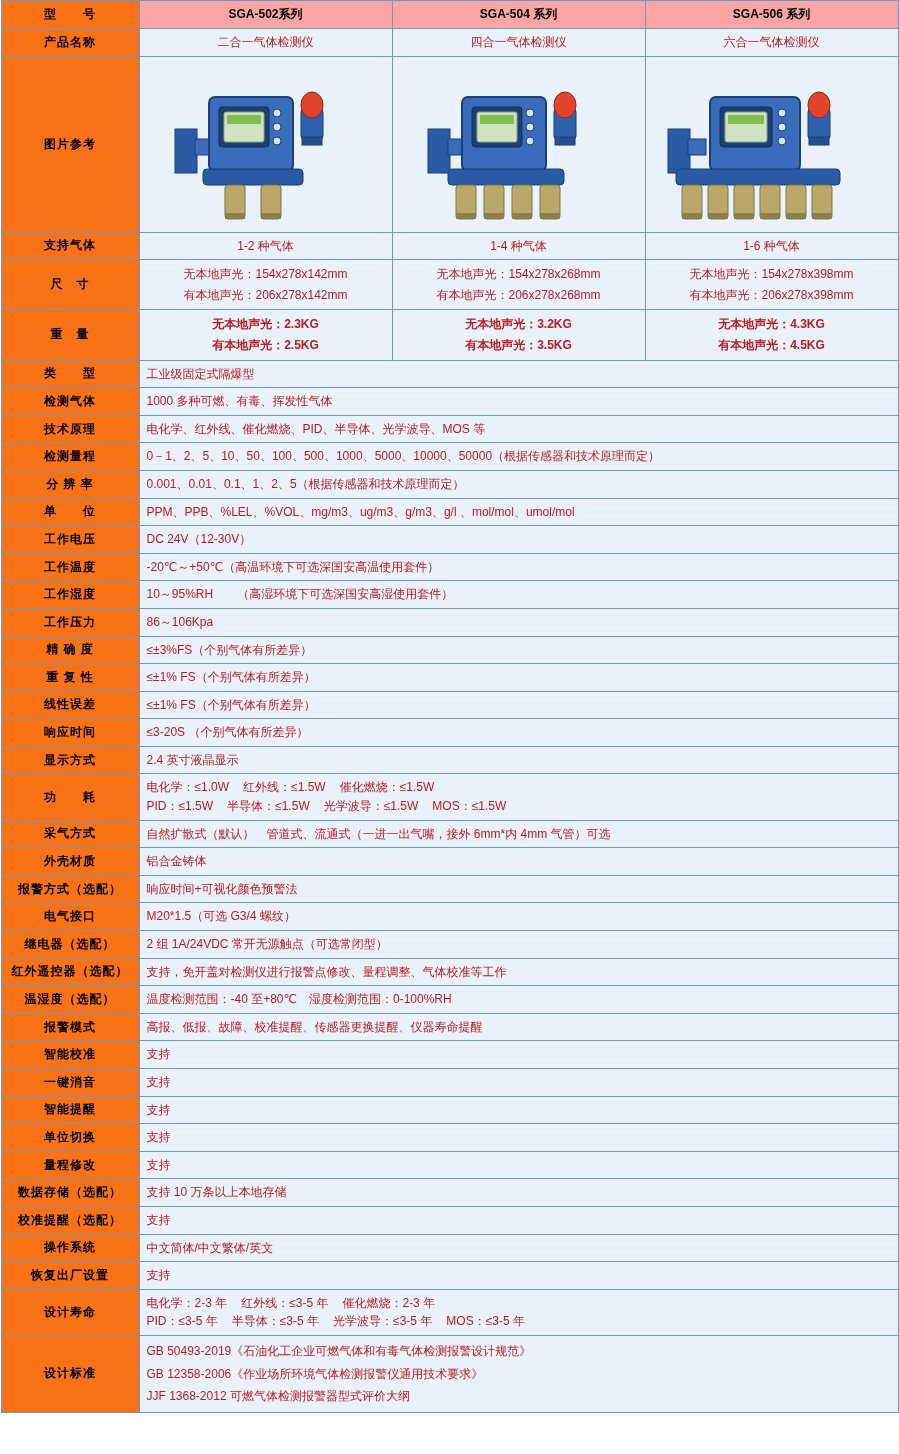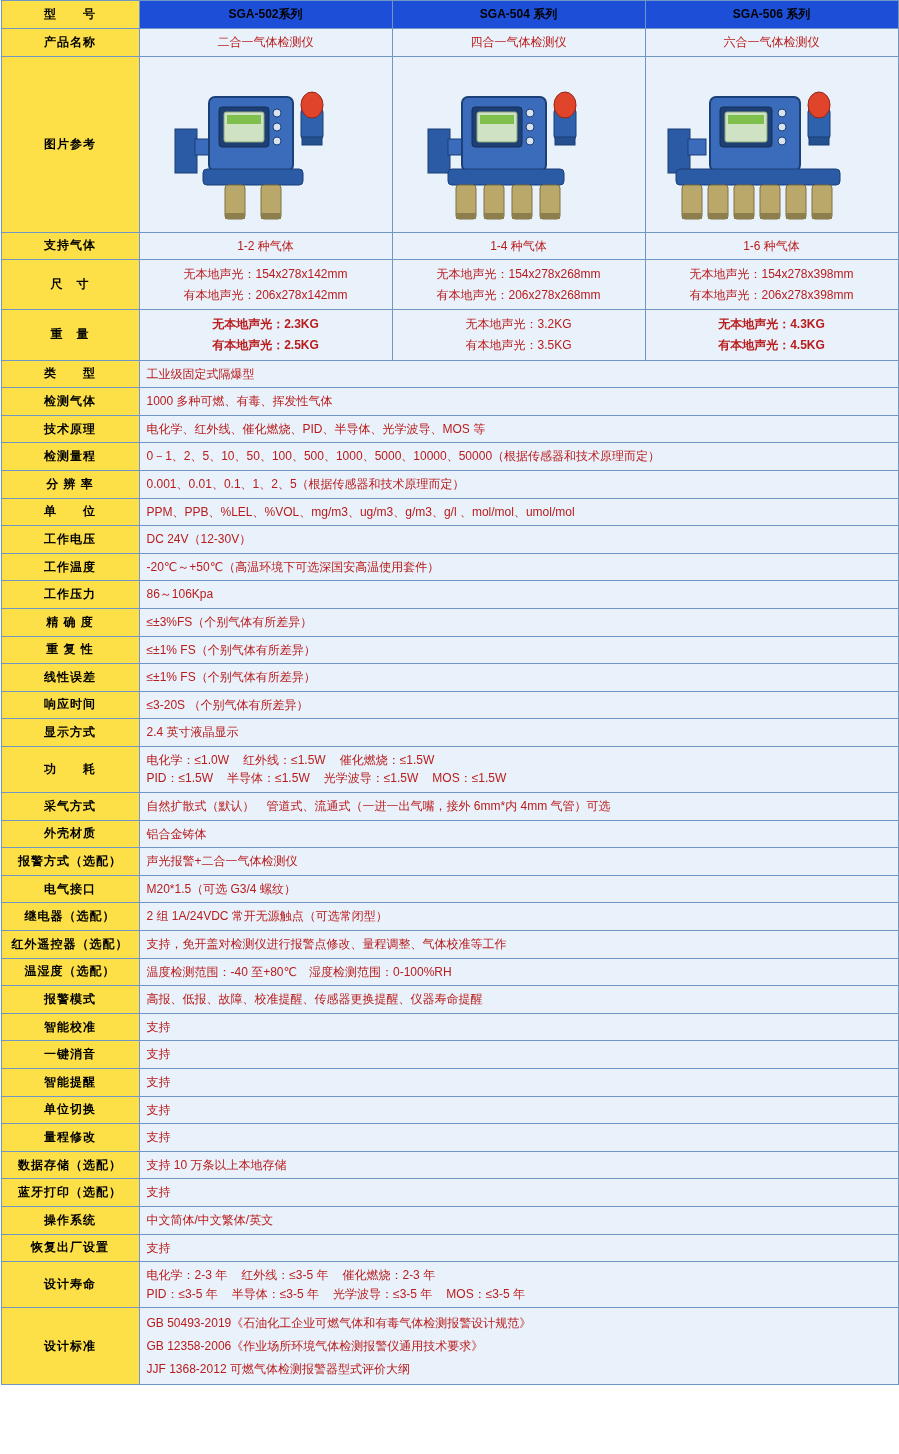--- a/index.html
+++ b/index.html
@@ -1,23 +1,23 @@
 <!DOCTYPE html>
 <html><head>
 <meta charset="utf-8">
 <style>
   html,body{margin:0;padding:0;background:#fff;}
   body{font-family:"Liberation Sans","DejaVu Sans",sans-serif;color:#000;}
   .page{width:899px;box-sizing:border-box;padding:0;}
   table.spec{width:897px;border-collapse:collapse;table-layout:fixed;margin:0 auto;}
   table.spec td{border:1px solid #6f96c4;vertical-align:middle;font-size:12px;}
-  .lbl{background:#fde047;text-align:center;font-weight:bold;font-size:13px;color:#000;padding:4px 2px;letter-spacing:1px;}
+  .lbl{background:#f97316;text-align:center;font-weight:bold;font-size:13px;color:#000;padding:4px 2px;letter-spacing:1px;}
   .val{background:#e9f1fa;padding:4px 7px;color:#b91c1c;font-size:12.5px;line-height:1.55;}
   .val.center{text-align:center;}
-  .hdr{background:#1d4ed8;text-align:center;font-weight:bold;font-size:13px;padding:5px 14px;}
+  .hdr{background:#fca5a5;text-align:center;font-weight:bold;font-size:13px;padding:5px 14px;}
   .two-line div{padding:1px 0;}
   .imgcell{background:#e9f1fa;text-align:center;padding:6px 0 4px;}
   .pwrap{display:flex;flex-wrap:wrap;gap:2px 14px;}
   .pwrap span{white-space:nowrap;}
   .stdlist div{padding:2px 0;}
   .dev-svg{display:block;margin:0 auto;}
 </style>
 </head>
 <body>
 
@@ -163,21 +163,21 @@
         <div>有本地声光：206x278x398mm</div>
       </td>
     </tr>
 
     <tr>
       <td class="lbl">重　量</td>
       <td class="val center two-line" style="font-weight:bold;">
         <div>无本地声光：2.3KG</div>
         <div>有本地声光：2.5KG</div>
       </td>
-      <td class="val center two-line" style="font-weight:normal;margin-left:8px;">
+      <td class="val center two-line" style="font-weight:bold;margin-left:8px;">
         <div>无本地声光：3.2KG</div>
         <div>有本地声光：3.5KG</div>
       </td>
       <td class="val center two-line" style="font-weight:bold;">
         <div>无本地声光：4.3KG</div>
         <div>有本地声光：4.5KG</div>
       </td>
     </tr>
 
     <tr>
@@ -204,20 +204,24 @@
       <td class="lbl">单　　位</td>
       <td class="val" colspan="3">PPM、PPB、%LEL、%VOL、mg/m3、ug/m3、g/m3、g/l 、mol/mol、umol/mol</td>
     </tr>
     <tr>
       <td class="lbl">工作电压</td>
       <td class="val" colspan="3">DC 24V（12-30V）</td>
     </tr>
     <tr>
       <td class="lbl">工作温度</td>
       <td class="val" colspan="3">-20℃～+50℃（高温环境下可选深国安高温使用套件）</td>
+    </tr>
+    <tr>
+      <td class="lbl">工作湿度</td>
+      <td class="val" colspan="3">10～95%RH　　（高湿环境下可选深国安高湿使用套件）</td>
     </tr>
     <tr>
       <td class="lbl">工作压力</td>
       <td class="val" colspan="3">86～106Kpa</td>
     </tr>
     <tr>
       <td class="lbl">精 确 度</td>
       <td class="val" colspan="3">≤±3%FS（个别气体有所差异）</td>
     </tr>
     <tr>
@@ -258,21 +262,21 @@
     <tr>
       <td class="lbl">采气方式</td>
       <td class="val" colspan="3">自然扩散式（默认）　管道式、流通式（一进一出气嘴，接外 6mm*内 4mm 气管）可选</td>
     </tr>
     <tr>
       <td class="lbl">外壳材质</td>
       <td class="val" colspan="3">铝合金铸体</td>
     </tr>
     <tr>
       <td class="lbl">报警方式（选配）</td>
-      <td class="val" colspan="3">声光报警+二合一气体检测仪</td>
+      <td class="val" colspan="3">响应时间+可视化颜色预警法</td>
     </tr>
     <tr>
       <td class="lbl">电气接口</td>
       <td class="val" colspan="3">M20*1.5（可选 G3/4 螺纹）</td>
     </tr>
     <tr>
       <td class="lbl">继电器（选配）</td>
       <td class="val" colspan="3">2 组 1A/24VDC 常开无源触点（可选常闭型）</td>
     </tr>
     <tr>
@@ -305,21 +309,21 @@
     </tr>
     <tr>
       <td class="lbl">量程修改</td>
       <td class="val" colspan="3">支持</td>
     </tr>
     <tr>
       <td class="lbl">数据存储（选配）</td>
       <td class="val" colspan="3">支持 10 万条以上本地存储</td>
     </tr>
     <tr>
-      <td class="lbl">蓝牙打印（选配）</td>
+      <td class="lbl">校准提醒（选配）</td>
       <td class="val" colspan="3">支持</td>
     </tr>
     <tr>
       <td class="lbl">操作系统</td>
       <td class="val" colspan="3">中文简体/中文繁体/英文</td>
     </tr>
     <tr>
       <td class="lbl">恢复出厂设置</td>
       <td class="val" colspan="3">支持</td>
     </tr>

